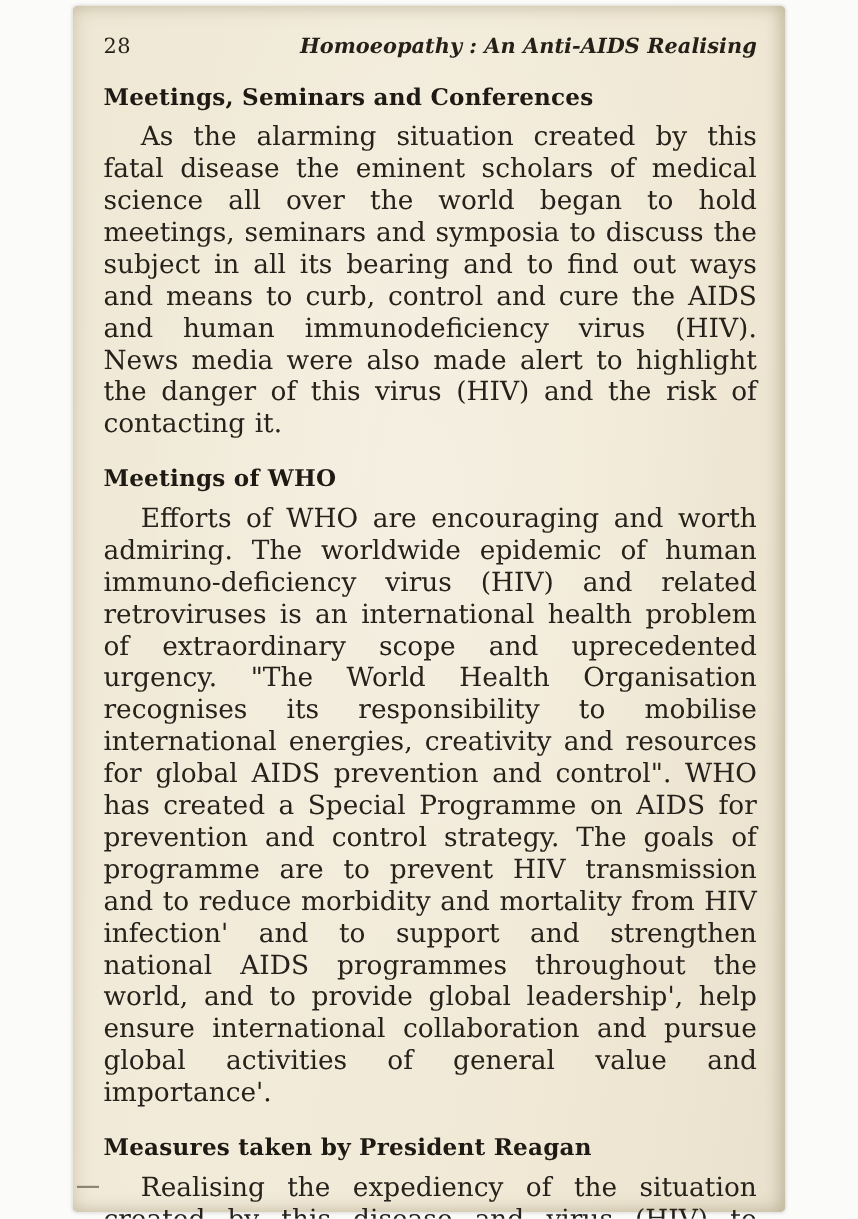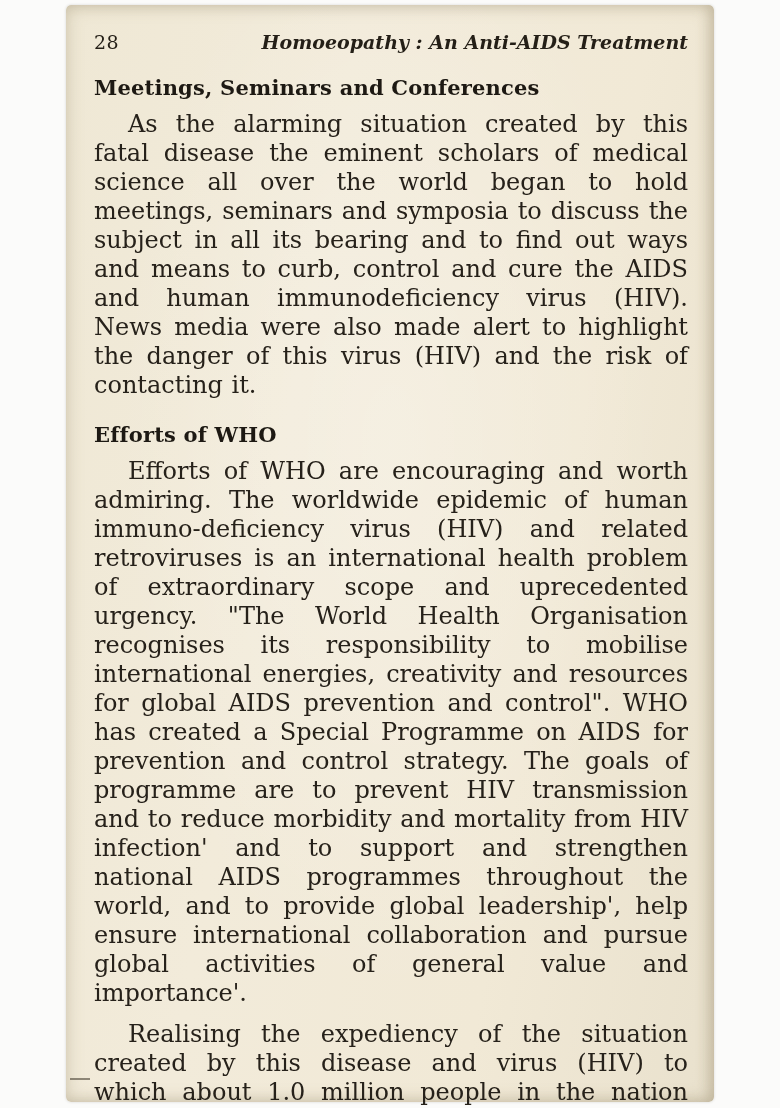--- a/index.html
+++ b/index.html
@@ -79,33 +79,34 @@
   }
 </style>
 </head>
 <body>
 
 <div class="scan-page">
   <div class="content">
 
     <div class="running-header">
       <span class="page-number">28</span>
-      <span class="running-title">Homoeopathy : An Anti-AIDS Treatment</span>
+      <span class="running-title">Homoeopathy : An Anti-AIDS Realising</span>
     </div>
 
     <section>
       <h2 class="section-heading">Meetings, Seminars and Conferences</h2>
       <p class="body-paragraph">As the alarming situation created by this fatal disease the eminent scholars of medical science all over the world began to hold meetings, seminars and symposia to discuss the subject in all its bearing and to find out ways and means to curb, control and cure the AIDS and human immunodeficiency virus (HIV). News media were also made alert to highlight the danger of this virus (HIV) and the risk of contacting it.</p>
     </section>
 
     <section>
-      <h2 class="section-heading">Efforts of WHO</h2>
+      <h2 class="section-heading">Meetings of WHO</h2>
       <p class="body-paragraph">Efforts of WHO are encouraging and worth admiring. The worldwide epidemic of human immuno-deficiency virus (HIV) and related retroviruses is an international health problem of extraordinary scope and uprecedented urgency. "The World Health Organisation recognises its responsibility to mobilise international energies, creativity and resources for global AIDS prevention and control". WHO has created a Special Programme on AIDS for prevention and control strategy. The goals of programme are to prevent HIV transmission and to reduce morbidity and mortality from HIV infection' and to support and strengthen national AIDS programmes throughout the world, and to provide global leadership', help ensure international collaboration and pursue global activities of general value and importance'.</p>
     </section>
 
     <section>
+      <h2 class="section-heading">Measures taken by President Reagan</h2>
       <p class="body-paragraph">Realising the expediency of the situation created by this disease and virus (HIV) to which about 1.0 million people in the nation have already been</p>
     </section>
 
   </div>
 </div>
 
 <div class="margin-mark"></div>
 
 </body></html>

